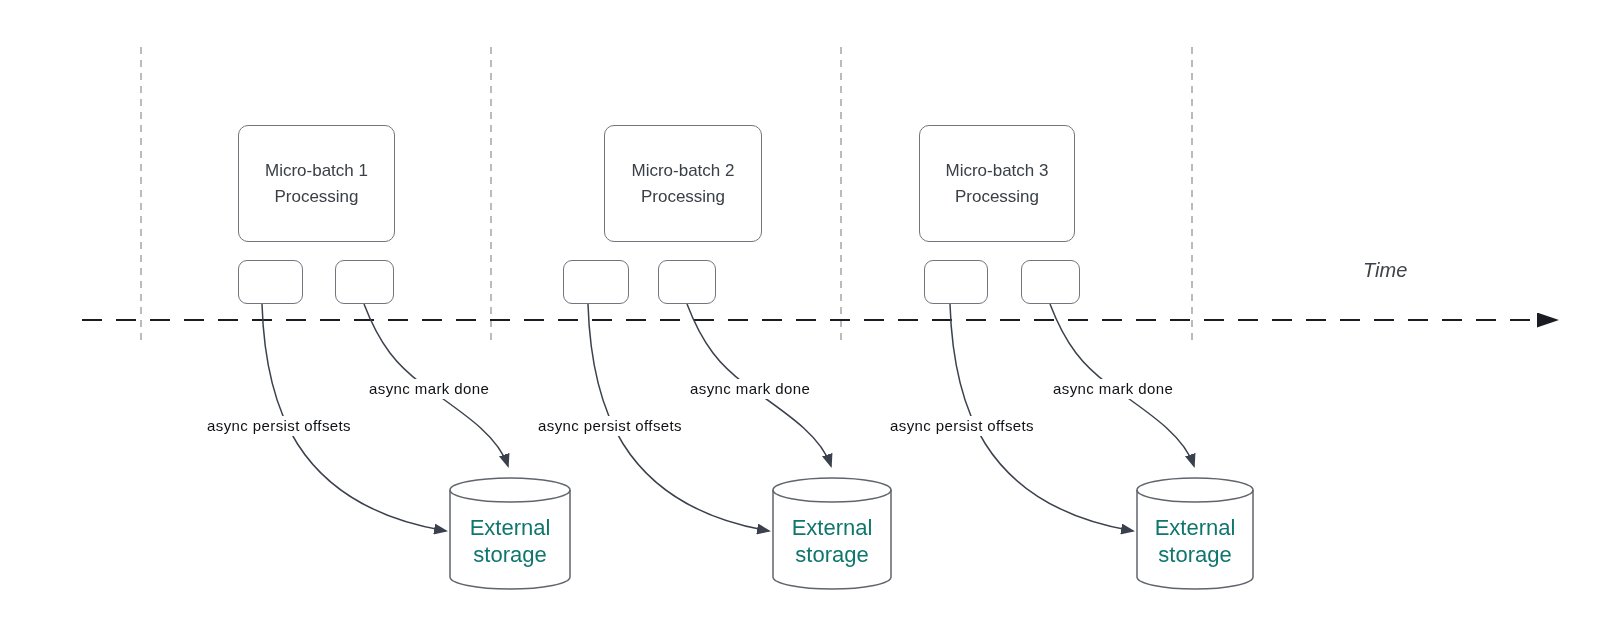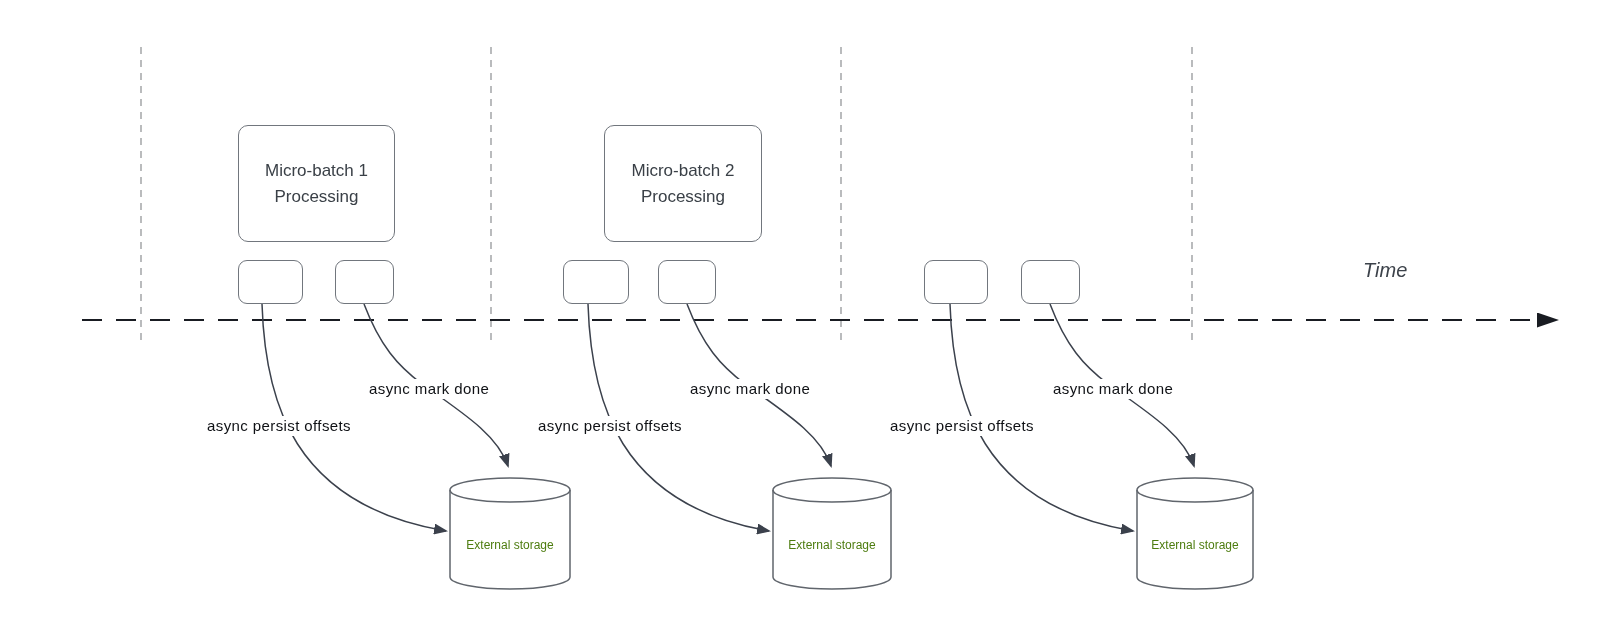--- a/index.html
+++ b/index.html
@@ -48,25 +48,25 @@
     padding: 0 2px;
     font-size: 15px;
     font-weight: normal;
     letter-spacing: 0.4px;
     line-height: 20px;
     color: #0f1115;
     white-space: nowrap;
   }
   .storage-label {
     position: absolute;
-    top: 532px;
+    top: 514px;
     text-align: center;
-    font-size: 12px;
+    font-size: 22px;
     line-height: 27px;
-    color: #4d7c0f;
+    color: #0f766e;
   }
   .time-label {
     position: absolute;
     left: 1363px;
     top: 259px;
     font-size: 20px;
     color: #3c424a;
     font-style: italic;
   }
 </style>
@@ -126,20 +126,23 @@
 
   <div class="proc-box" style="left:559px; width:158px;margin-left:45px;">
     <span>Micro-batch 2 Processing</span>
   </div>
   <div class="offset-box" style="left:563px; width:66px;"></div>
   <div class="offset-box" style="left:658px; width:58px;"></div>
   <div class="edge-label" style="left:536px; top:416px;">async persist offsets</div>
   <div class="edge-label" style="left:688px; top:379px;">async mark done</div>
   <div class="storage-label" style="left:773px; width:118px;">External storage</div>
 
+  <div class="proc-box" style="left:919px; width:156px;">
+    <span>Micro-batch 3 Processing</span>
+  </div>
   <div class="offset-box" style="left:924px; width:64px;"></div>
   <div class="offset-box" style="left:1021px; width:59px;"></div>
   <div class="edge-label" style="left:888px; top:416px;">async persist offsets</div>
   <div class="edge-label" style="left:1051px; top:379px;">async mark done</div>
   <div class="storage-label" style="left:1137px; width:116px;">External storage</div>
 
   <div class="time-label">Time</div>
 
 </div>
 

